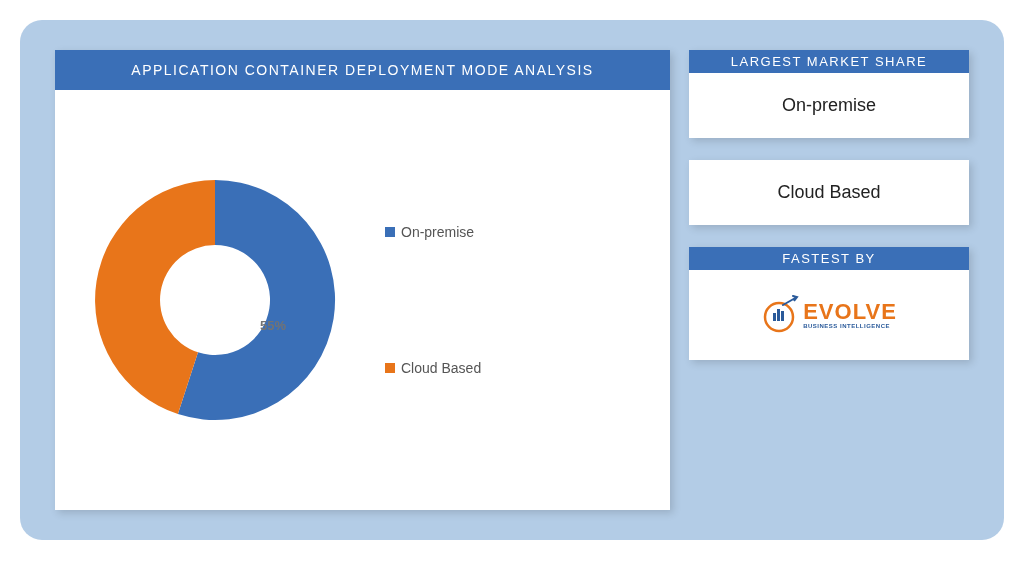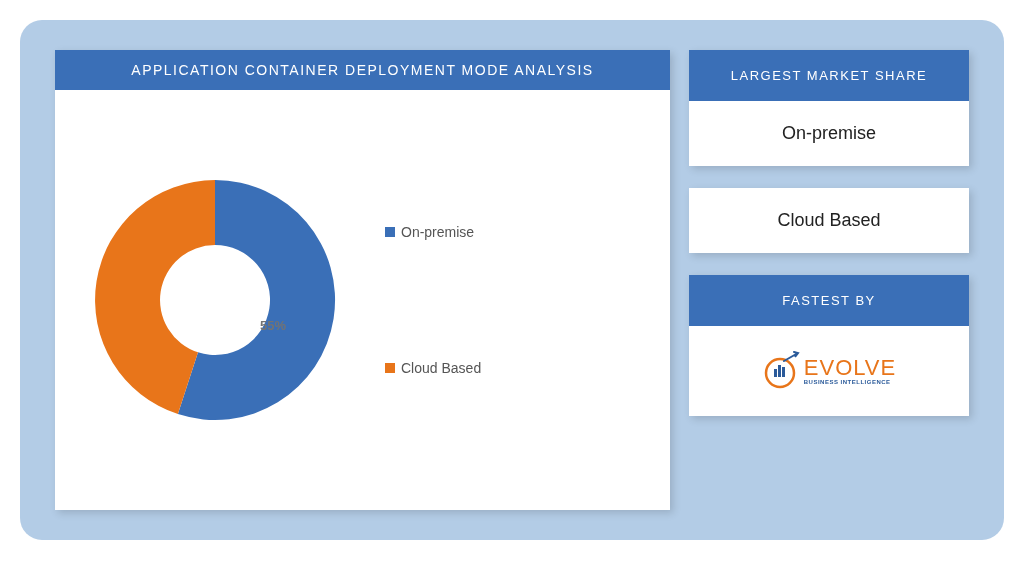--- a/index.html
+++ b/index.html
@@ -77,21 +77,21 @@
     gap: 22px;
   }
   .info-card {
     background: #fff;
     box-shadow: 3px 3px 8px rgba(0,0,0,0.15);
   }
   .info-header {
     background: #3a6fb7;
     color: #fff;
     text-align: center;
-    padding: 18px;
+    padding: 4px;
     font-size: 13px;
     letter-spacing: 1.5px;
     font-weight: 400;
   }
   .info-body {
     padding: 22px 10px;
     text-align: center;
     font-size: 18px;
     color: #222;
   }
@@ -117,21 +117,21 @@
     width: 40px;
     height: 40px;
   }
   .logo-text {
     display: flex;
     flex-direction: column;
     line-height: 1;
   }
   .logo-evolve {
     font-size: 22px;
-    font-weight: 400;
+    font-weight: 700;
     color: #e8751a;
     letter-spacing: 1px;
   }
   .logo-sub {
     font-size: 6px;
     color: #2a5a9a;
     letter-spacing: 0.5px;
     font-weight: 600;
   }
 </style>

